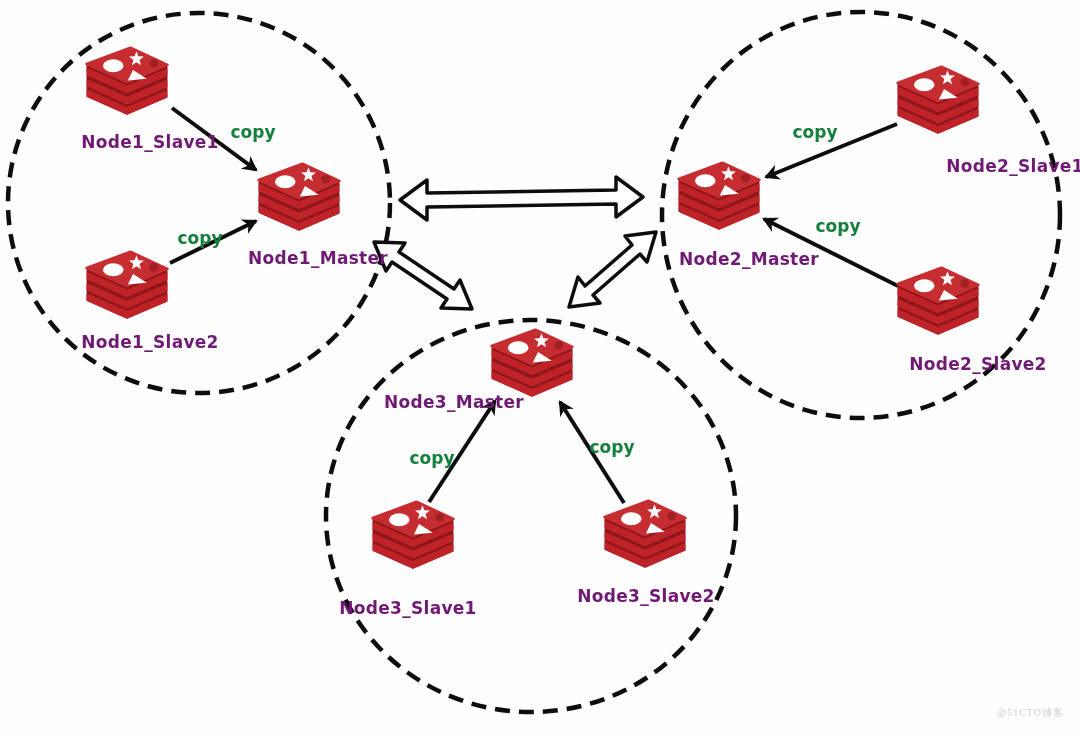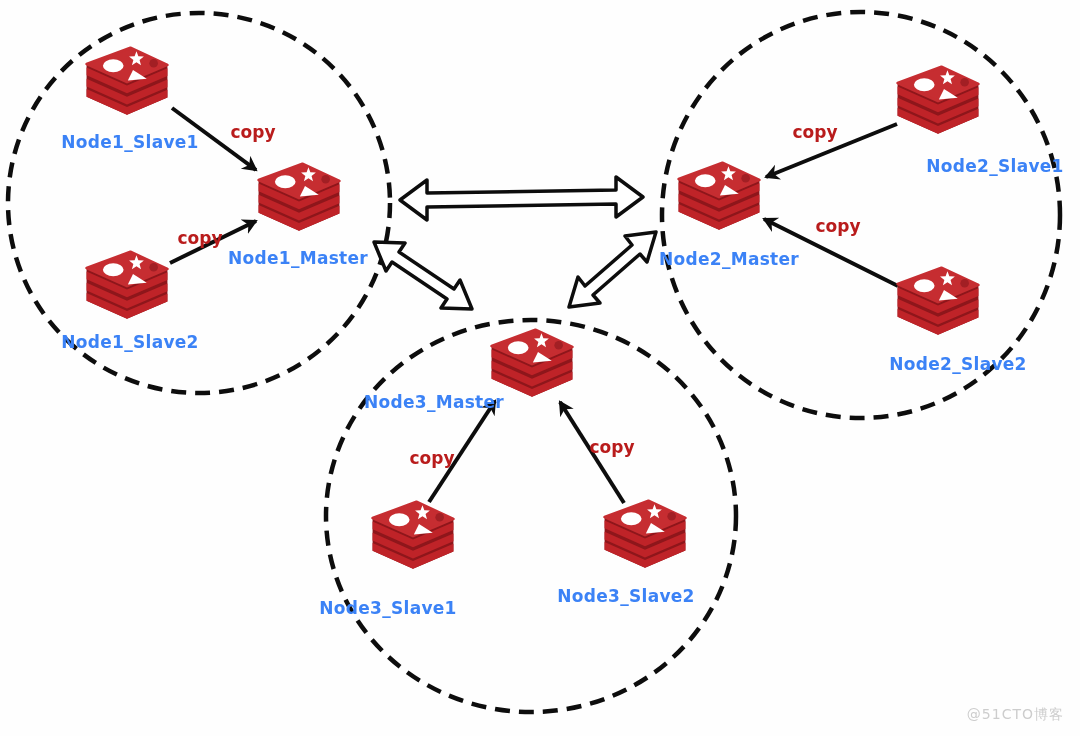--- a/index.html
+++ b/index.html
@@ -9,39 +9,41 @@
     background:#fefefe;
     overflow:hidden;
     font-family:"DejaVu Sans","Liberation Sans",sans-serif;
   }
   .overlay{position:absolute;left:0;top:0;width:1080px;height:736px;}
   .node-label{
     position:absolute;
     transform:translateX(-50%);
     font-size:17px;
     font-weight:bold;
-    color:#3b82f6;
+    color:#701a75;
     letter-spacing:0.3px;
     white-space:nowrap;
+    margin-left:20px;
   }
   .copy-label{
     position:absolute;
     transform:translateX(-50%);
     font-size:17px;
     font-weight:bold;
-    color:#b91c1c;
+    color:#15803d;
     white-space:nowrap;
   }
   .watermark{
     position:absolute;
     right:16px;
     top:706px;
-    font-size:14px;
+    font-size:10px;
     color:#cdcdcd;
     letter-spacing:1px;
+    font-family:Liberation Serif, serif;
   }
 </style>
 </head>
 <body>
 
 <div class="canvas">
 
   <svg class="overlay" viewBox="0 0 1080 736">
     <defs>
       <marker id="ah" markerUnits="userSpaceOnUse" markerWidth="20" markerHeight="18" refX="13" refY="8" orient="auto">

